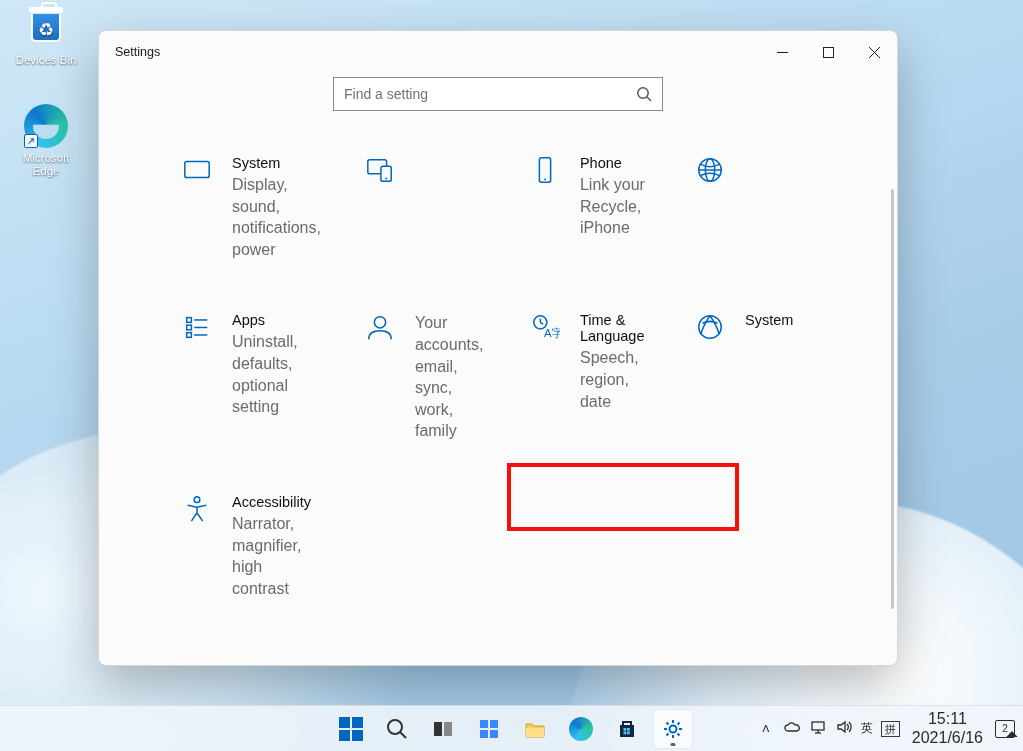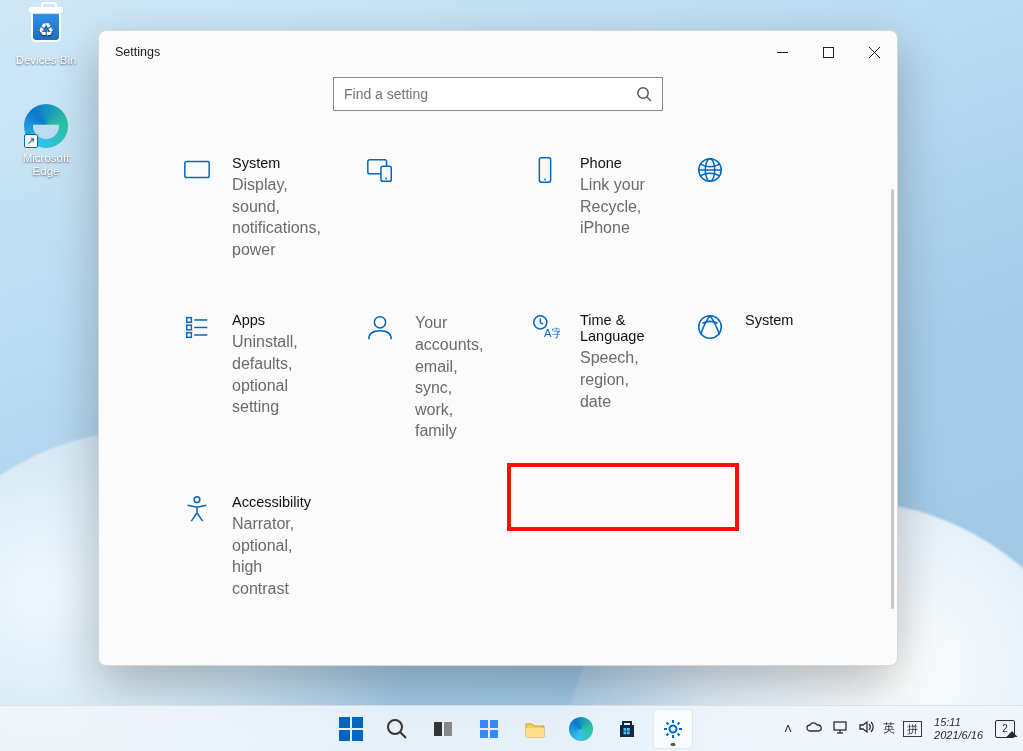--- a/index.html
+++ b/index.html
@@ -178,21 +178,21 @@
 
   .start-logo { width:24px; height:24px; display:grid; grid-template-columns:1fr 1fr; grid-template-rows:1fr 1fr; gap:2px; }
   .start-logo span { background:#0067c0; }
 
   .tray {
     position:absolute; right:8px; height:46px; display:flex; align-items:center; gap:8px;
     color:#2b2b2b; font-size:12px;
   }
   .tray .glyph { width:18px; text-align:center; font-size:14px; }
   .tray .ime { border:1px solid #3a3a3a; padding:0 3px; font-size:11px; line-height:14px; }
-  .tray .clock { text-align:left; line-height:1.15; padding:0 4px; font-size:11px;font-style:italic; }
+  .tray .clock { text-align:center; line-height:1.15; padding:0 4px; font-size:16px; }
   .tray .notif {
     width:20px; height:18px; border:1.4px solid #2b2b2b; border-radius:2px;
     position:relative; display:flex; align-items:center; justify-content:center;
     font-size:10px;
   }
   .tray .notif::after {
     content:""; position:absolute; right:-2px; bottom:-4px;
     border:4px solid transparent; border-top-color:#2b2b2b; border-left-color:#2b2b2b;
     transform:rotate(45deg);
   }
@@ -373,21 +373,21 @@
               <svg viewBox="0 0 32 32">
                   <circle cx="16" cy="6" r="3"></circle>
                   <path d="M6 12 L16 14 L26 12"></path>
                   <line x1="16" y1="14" x2="16" y2="20"></line>
                   <line x1="16" y1="20" x2="10" y2="29"></line>
                   <line x1="16" y1="20" x2="22" y2="29"></line>
                 </svg>
             </div>
             <div class="cat-text">
               <div class="cat-title">Accessibility</div>
-              <div class="cat-desc">Narrator, optional, high contrast</div>
+              <div class="cat-desc">Narrator, magnifier, high contrast</div>
             </div>
           </div>
 
         </div>
       </div>
 
       <div class="highlight-box" id="hl" style="left:408px; top:334px; width:232px; height:68px;"></div>
     </div>
   </div>
 

